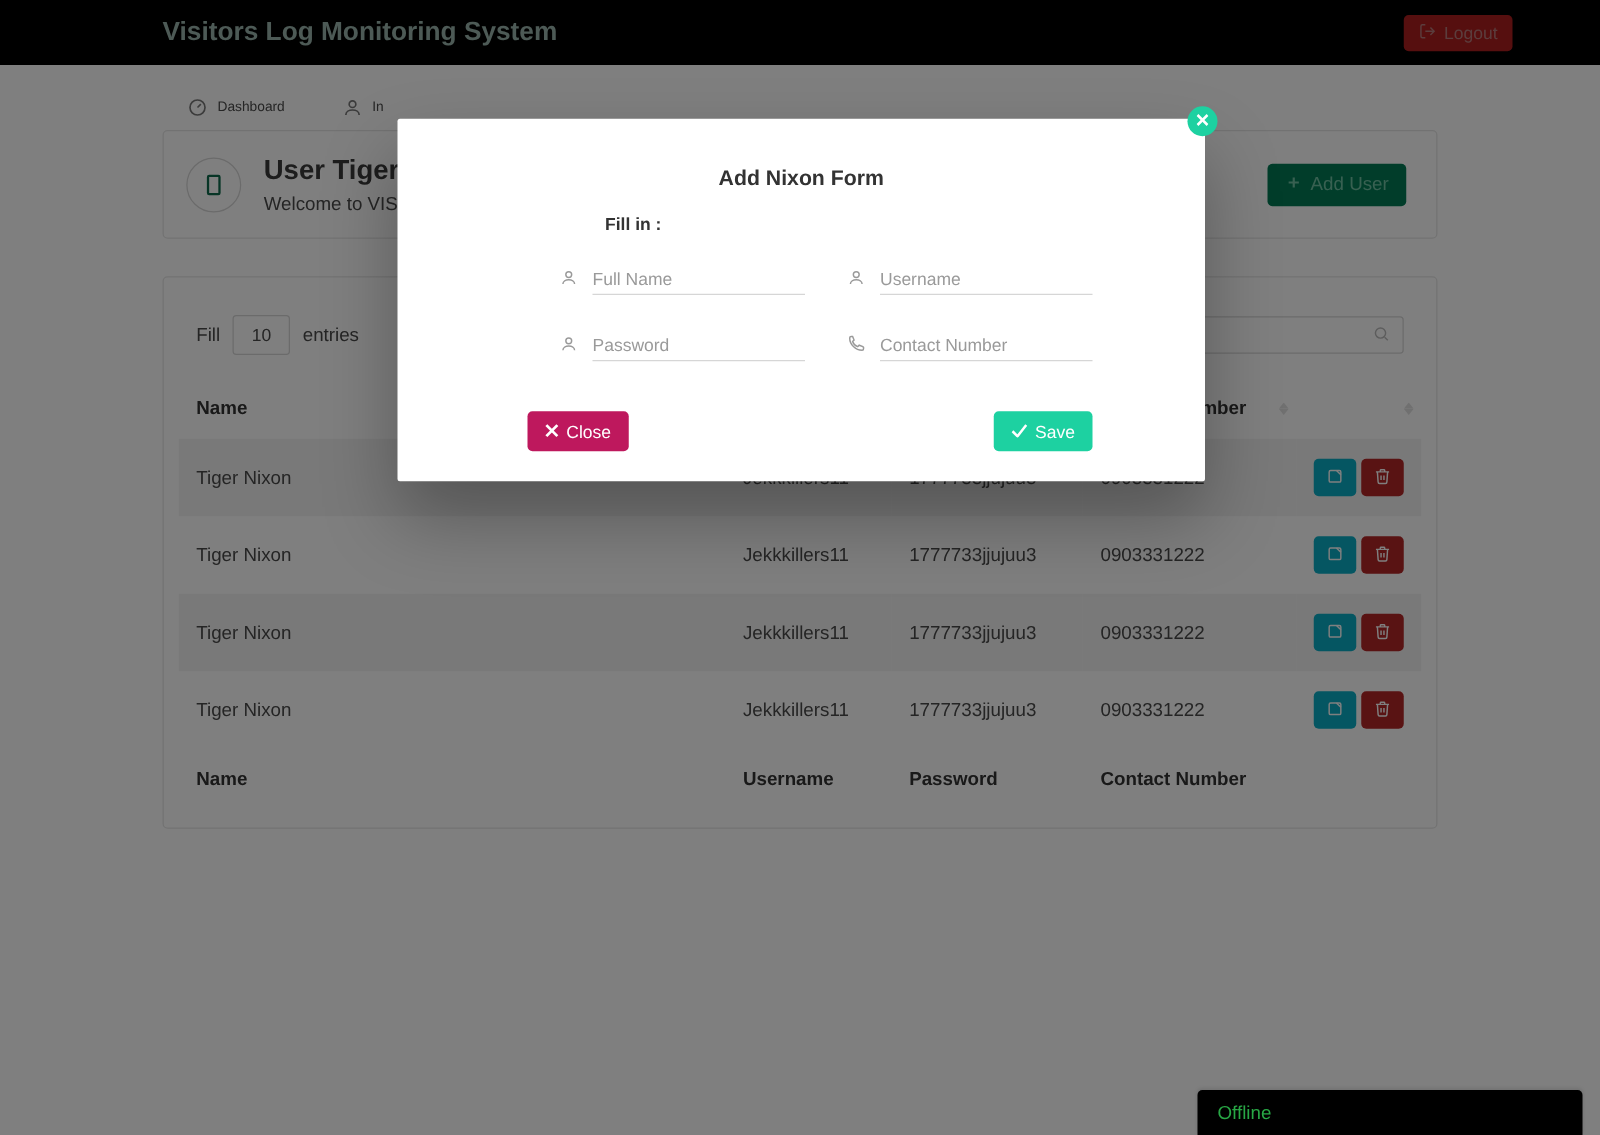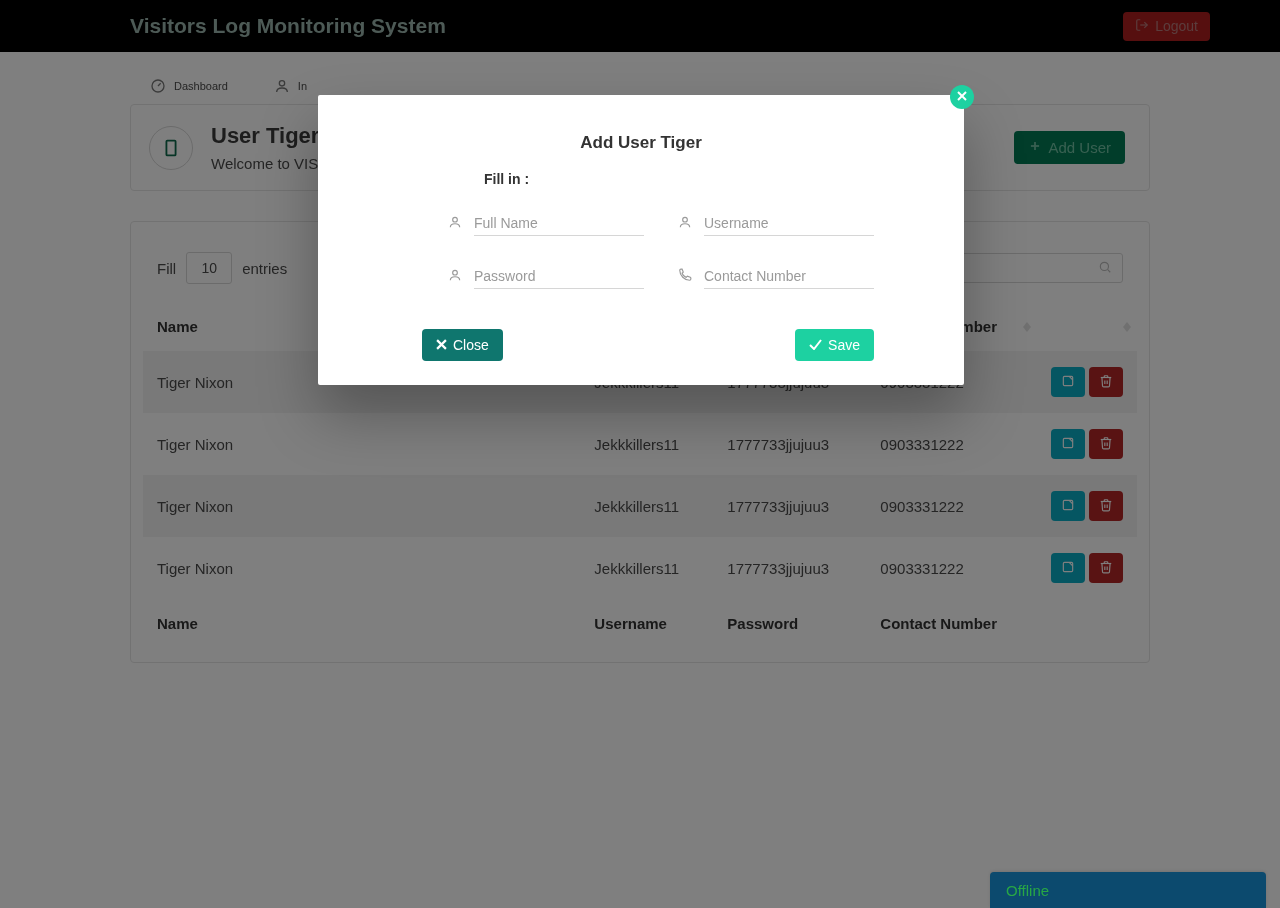--- a/index.html
+++ b/index.html
@@ -134,26 +134,26 @@
   }
   .field { display:flex; align-items:center; gap:12px; }
   .field-icon { color:#9a9a9a; }
   .field input {
     border:none; border-bottom:1px solid #d6d6d6; width:100%;
     font-size:14px; padding:4px 0; outline:none; color:#333;
   }
   .field input::placeholder { color:#9a9a9a; }
   .modal-actions { display:flex; justify-content:space-between; padding: 40px 90px 0 104px;}
   .m-btn { border:none; border-radius:4px; padding:8px 14px; font-size:14px; color:#fff; display:flex; align-items:center; gap:6px; cursor:pointer;}
-  .m-close { background:#0f766e;}
+  .m-close { background:#be185d;}
   .m-save  { background:#1dd1a1;}
   
   .offline {
     position:absolute; right:14px; bottom:0;
-    width:276px; height:36px; background:#0c4a6e;
+    width:308px; height:36px; background:#000000;
     border-top-left-radius:4px; border-top-right-radius:4px;
     display:flex; align-items:center; padding-left:16px;
     color:#28a745; font-size:15px;
     box-shadow:0 -1px 3px rgba(0,0,0,.1);
   }
   
   svg { display:inline-block; }
 </style>
 </head>
 <body>
@@ -404,21 +404,21 @@
 
 <div class="modal">
   <div class="modal-close">
     <span>
       <svg width="10" height="10" viewBox="0 0 10 10" stroke="#fff" stroke-width="2">
           <line x1="1" y1="1" x2="9" y2="9"></line>
           <line x1="9" y1="1" x2="1" y2="9"></line>
         </svg>
     </span>
   </div>
-  <div class="modal-title">Add User Tiger</div>
+  <div class="modal-title">Add Nixon Form</div>
   <div class="modal-sub">Fill in :</div>
 
   <div class="form-grid">
     <div class="field">
       <span class="field-icon">
         <svg width="14" height="14" viewBox="0 0 24 24" fill="none" stroke="currentColor" stroke-width="2">
             <circle cx="12" cy="8" r="4"></circle>
             <path d="M4 21c0-4 4-6 8-6s8 2 8 6"></path>
           </svg>
       </span>

